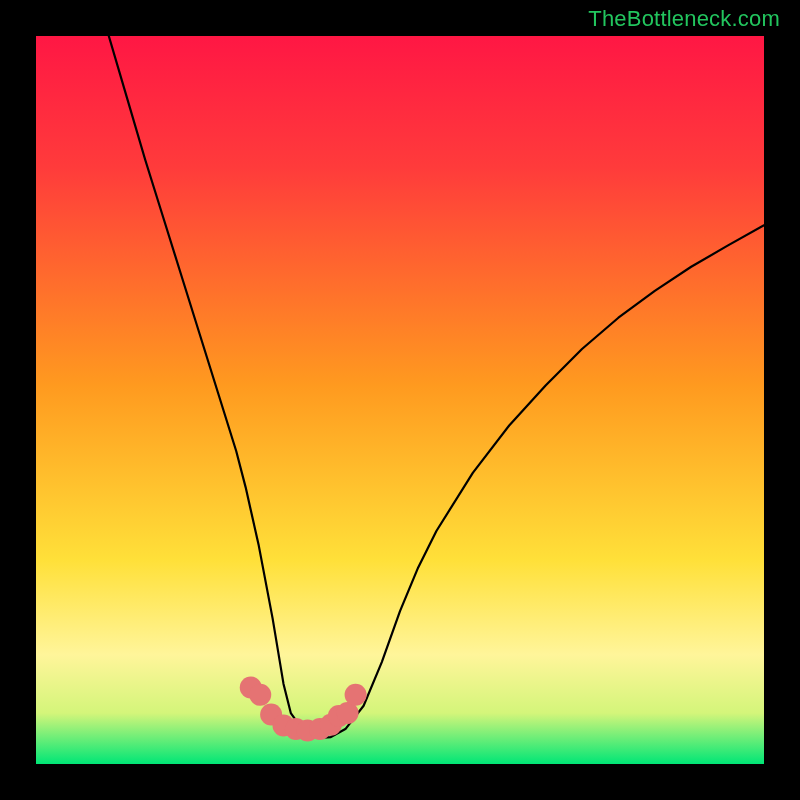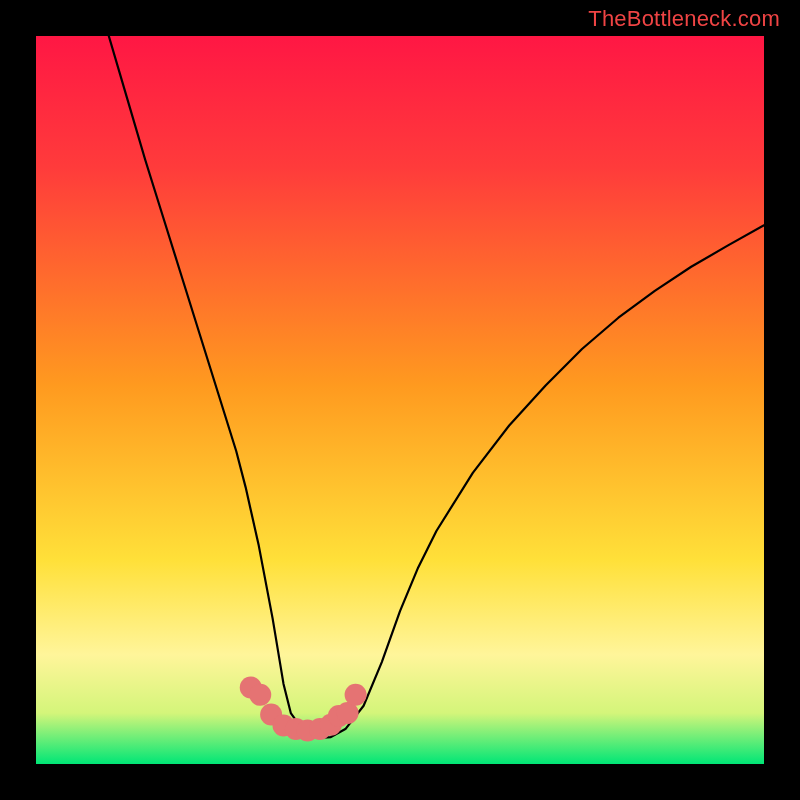--- a/index.html
+++ b/index.html
@@ -24,21 +24,21 @@
     left: 36px;
     top: 36px;
     width: 728px;
     height: 728px;
     overflow: hidden;
   }
   .watermark {
     position: absolute;
     top: 6px;
     right: 20px;
-    color: #ef4444;
+    color: #22c55e;
     font-size: 22px;
     font-weight: 500;
     letter-spacing: 0.2px;
   }
   svg { display:block; }
 </style>
 </head>
 <body>
 
 <div class="frame">

